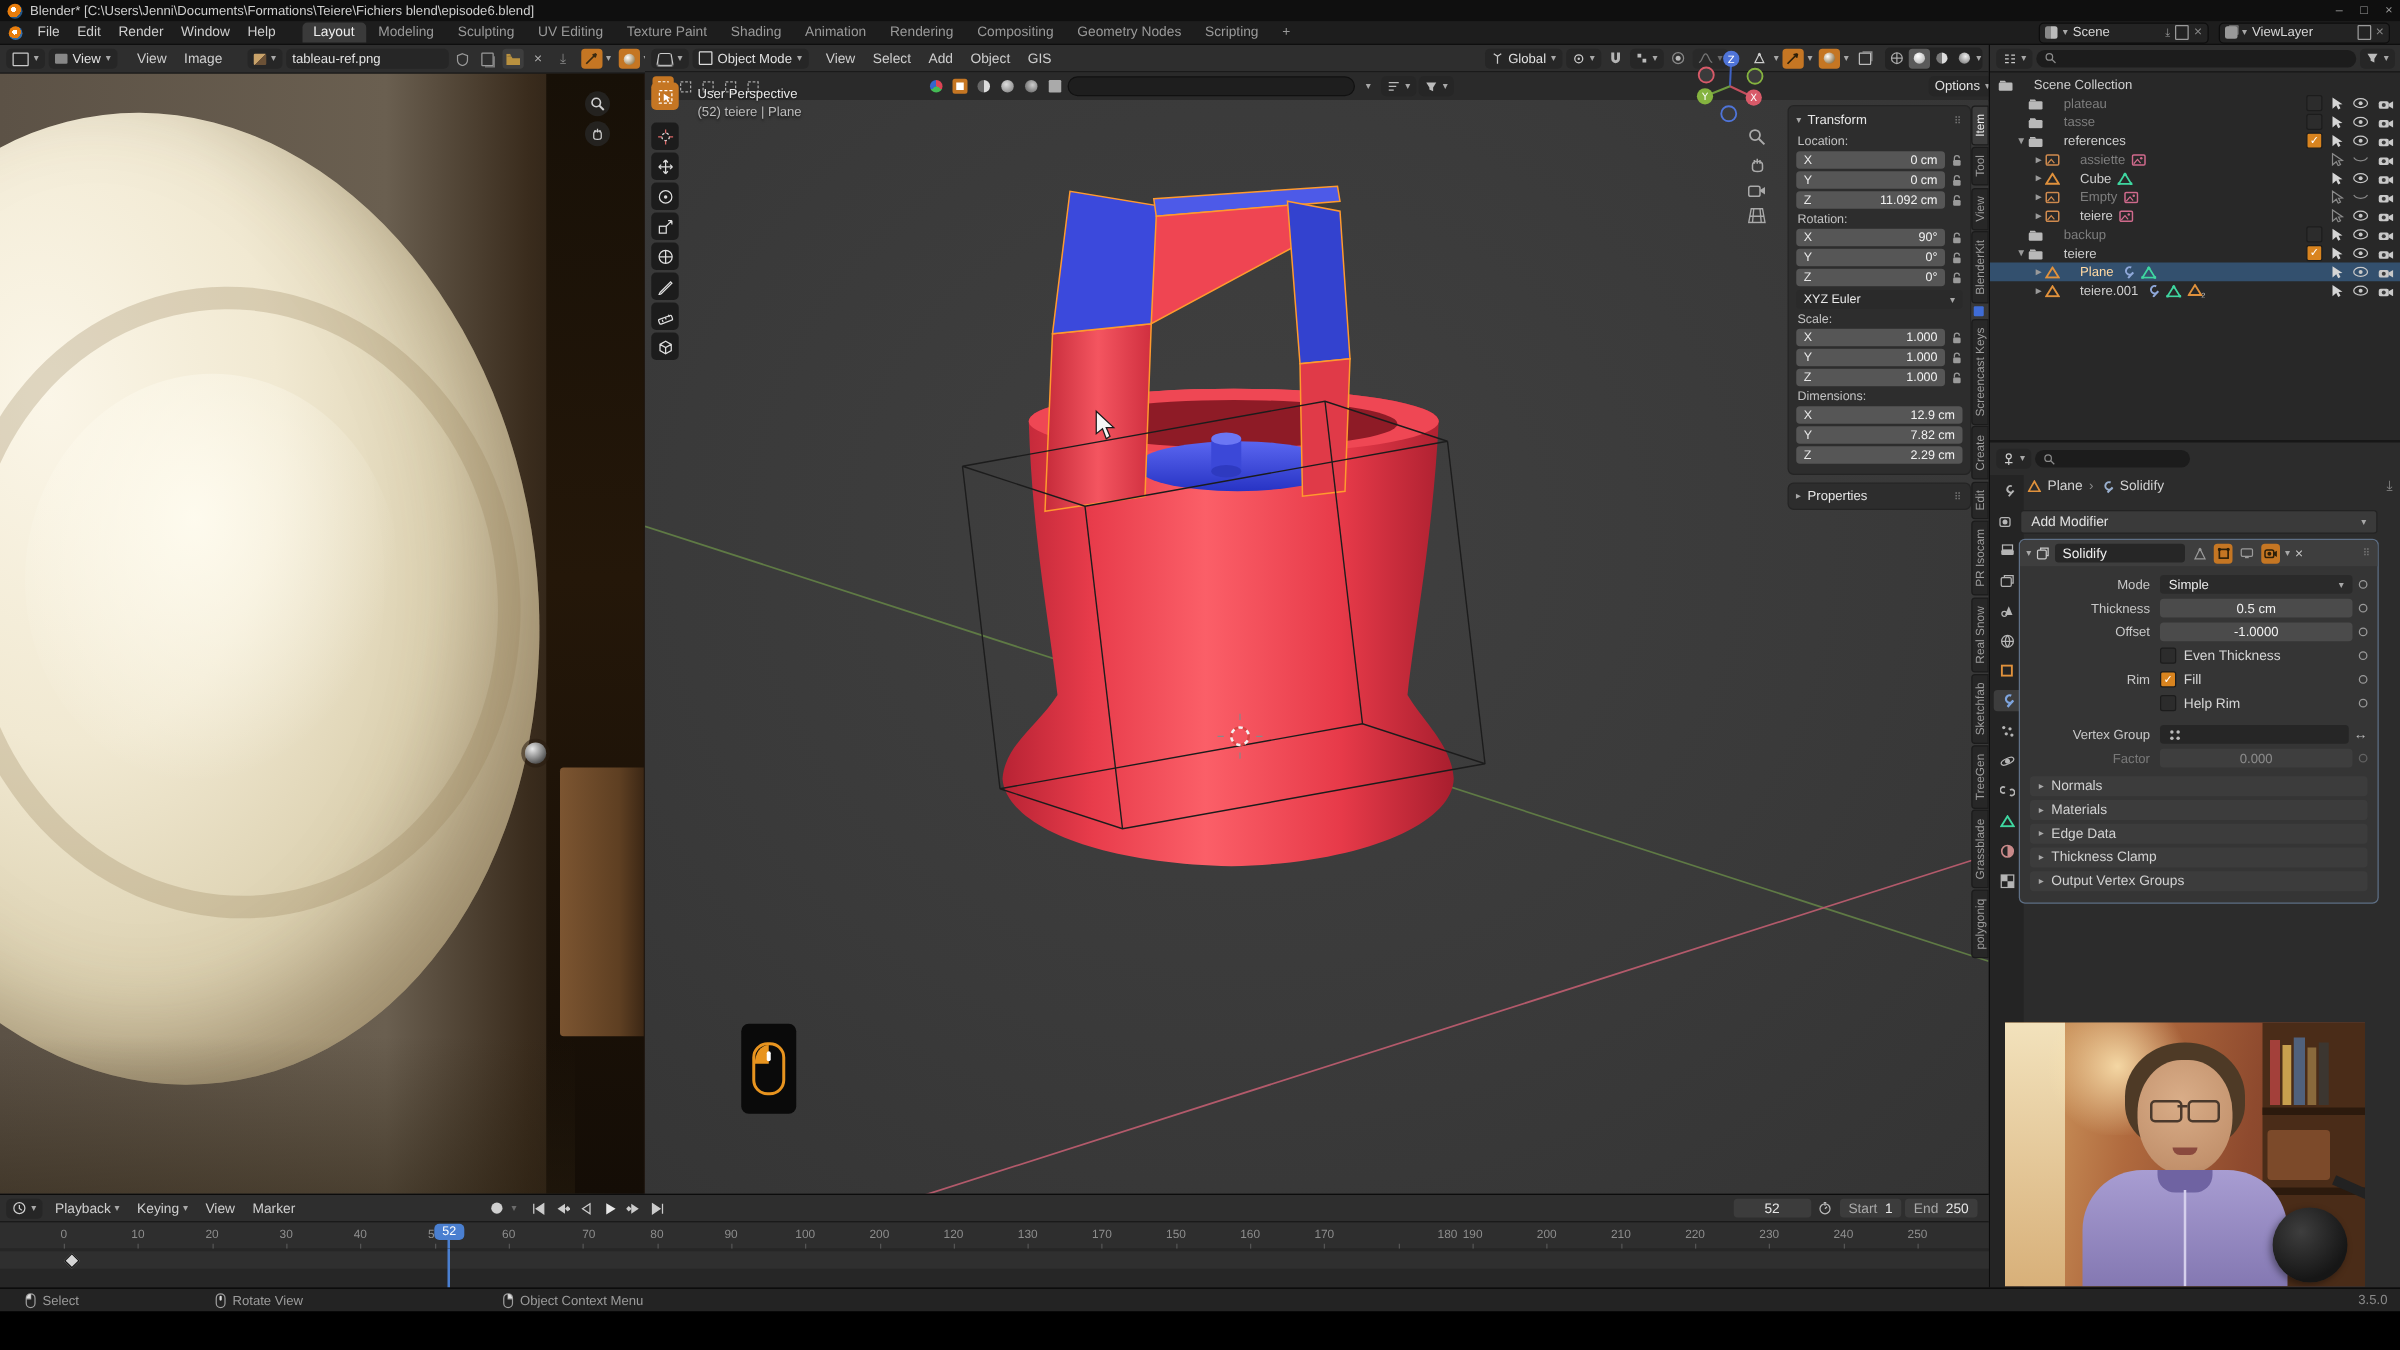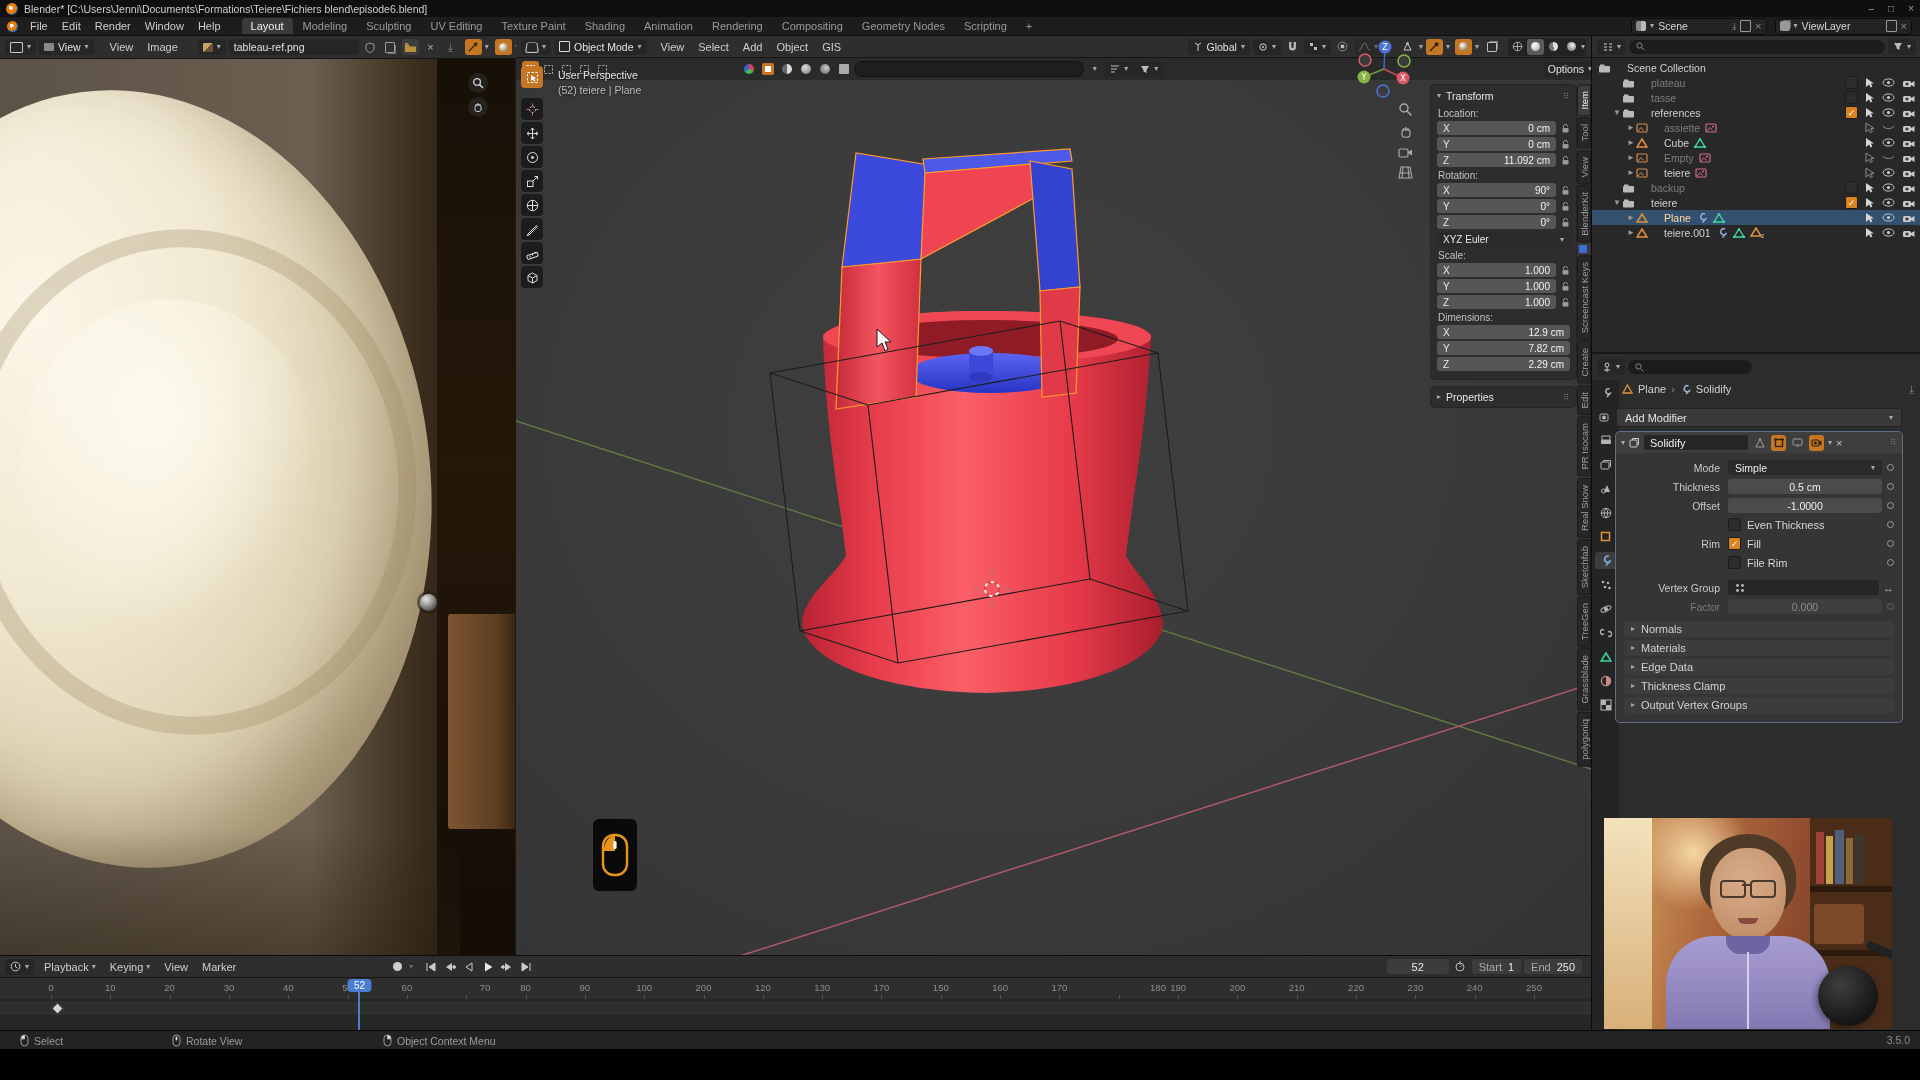--- a/index.html
+++ b/index.html
@@ -1399,21 +1399,21 @@
                 <span class="flex" style="flex: 1 1 0%;">
                   <span class="cb on">✓</span>
                   <span class="cb-lab">Fill</span>
                 </span>
                 <span class="adot"></span>
               </div>
               <div class="mrow">
                 <span class="mlabel"></span>
                 <span class="flex" style="flex: 1 1 0%;">
                   <span class="cb"></span>
-                  <span class="cb-lab">File Rim</span>
+                  <span class="cb-lab">Help Rim</span>
                 </span>
                 <span class="adot"></span>
               </div>
             </div>
           <div class="mrow" style="margin-top:8px;">
             <span class="mlabel">Vertex Group</span>
             <span class="mdrop" style="background:#262626;">
               <svg width="10" height="10">
                   <circle cx="2.5" cy="2.5" r="1.4" fill="#bbb"></circle>
                   <circle cx="7.5" cy="2.5" r="1.4" fill="#bbb"></circle>
@@ -1536,21 +1536,21 @@
         <span class="tick-num" style="left: 169.64px;">20</span>
         <span class="tick-mark" style="left: 169.64px;"></span>
         <span class="tick-num" style="left: 228.96px;">30</span>
         <span class="tick-mark" style="left: 228.96px;"></span>
         <span class="tick-num" style="left: 288.28px;">40</span>
         <span class="tick-mark" style="left: 288.28px;"></span>
         <span class="tick-num" style="left: 347.6px;">50</span>
         <span class="tick-mark" style="left: 347.6px;"></span>
         <span class="tick-num" style="left: 406.92px; text-align: center;">60</span>
         <span class="tick-mark" style="left: 406.92px;"></span>
-        <span class="tick-num" style="left: 485px;">70</span>
+        <span class="tick-num" style="left: 471px;">70</span>
         <span class="tick-mark" style="left: 466.24px;"></span>
         <span class="tick-num" style="left: 525.56px;">80</span>
         <span class="tick-mark" style="left: 525.56px;"></span>
         <span class="tick-num" style="left: 584.88px;">90</span>
         <span class="tick-mark" style="left: 584.88px;"></span>
         <span class="tick-num" style="left: 644.2px;">100</span>
         <span class="tick-mark" style="left: 644.2px;"></span>
         <span class="tick-num" style="left: 703.52px;">200</span>
         <span class="tick-mark" style="left: 703.52px;"></span>
         <span class="tick-num" style="left: 762.84px;">120</span>
@@ -1605,21 +1605,21 @@
       </span>
       <span class="st-item" style="left: 172px;">
         <span>
           <svg width="9" height="13">
             <rect x="1" y="1" width="7" height="11" rx="3.5" fill="none" stroke="#9c9c9c"></rect>
             <rect x="3.6" y="2.5" width="1.8" height="4" rx="0.9" fill="#ddd"></rect>
           </svg>
         </span>
         <span>Rotate View</span>
       </span>
-      <span class="st-item" style="left: 335px; padding-left: 48px;">
+      <span class="st-item" style="left: 354px; padding-left: 48px;">
         <span>
           <svg width="9" height="13">
             <rect x="1" y="1" width="7" height="11" rx="3.5" fill="none" stroke="#9c9c9c"></rect>
             <path d="M8 5 h-3.5 V1.2" stroke="#9c9c9c" fill="none"></path>
             <path d="M7.8 4.8 A3.4 3.4 0 0 0 4.5 1.2 V4.8 Z" fill="#ddd"></path>
           </svg>
         </span>
         <span>Object Context Menu</span>
       </span>
     </div>

